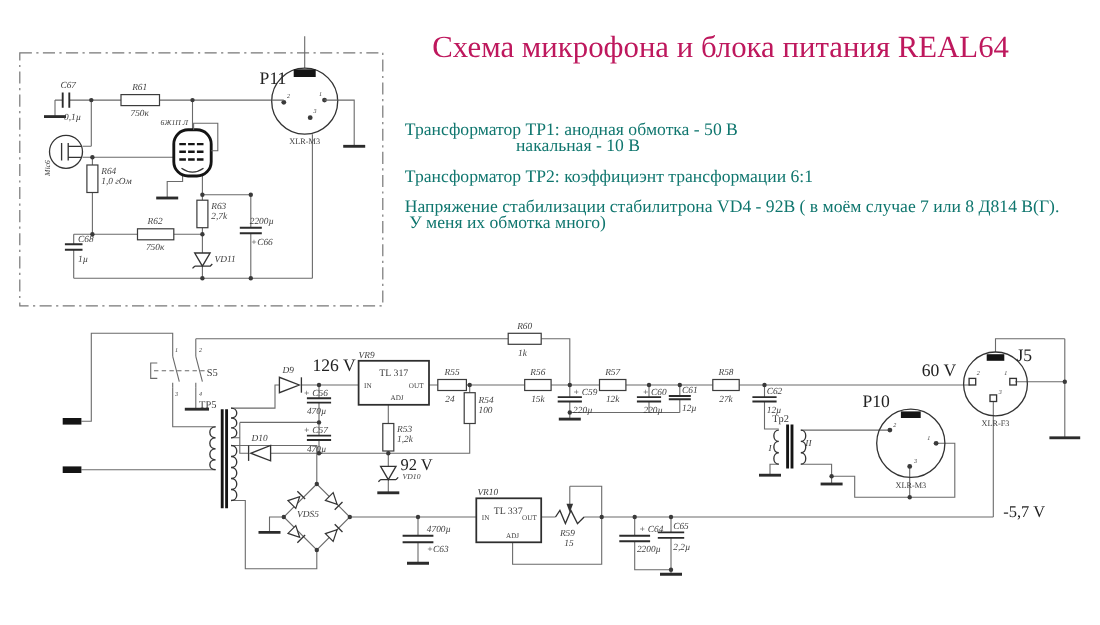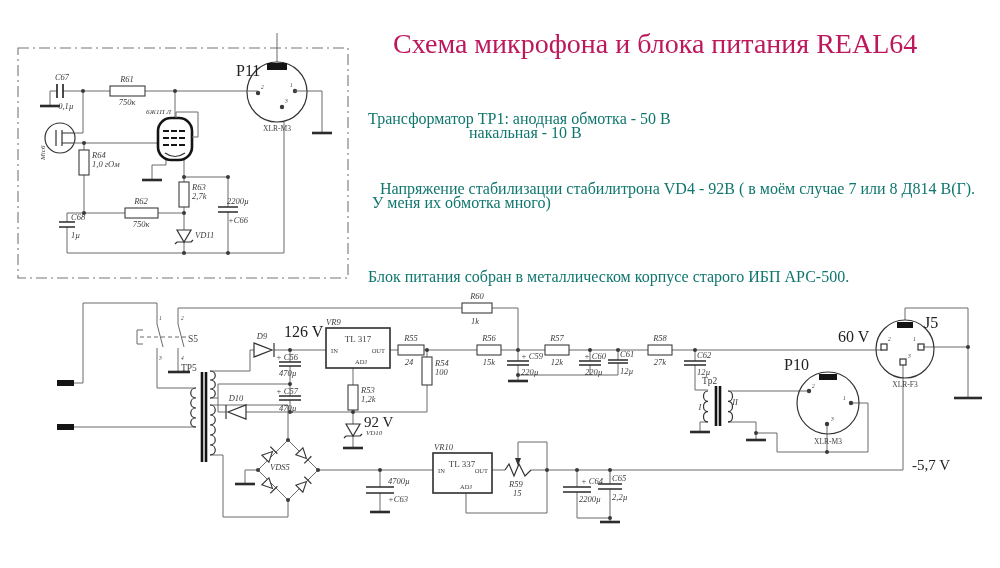--- a/index.html
+++ b/index.html
@@ -31,23 +31,23 @@
 </style>
 </head>
 <body>
 
 <div id="page">
 
   <div class="title" style="left:393px;top:28px">Схема микрофона и  блока питания REAL64</div>
 
   <div class="note" style="left:368px;top:110px">Трансформатор ТР1: анодная обмотка - 50 В</div>
   <div class="note" style="left:469px;top:124px">накальная - 10 В</div>
-  <div class="note" style="left:380px;top:180px">Напряжение стабилизации стабилитрона VD4 -  92В ( в моём случае 7 или 8  Д814 В(Г).</div>
+  <div class="note" style="left:368px;top:152px">Трансформатор ТР2: коэффициэнт трансформации  6:1</div>
+  <div class="note" style="left:368px;top:180px">Напряжение стабилизации стабилитрона VD4 -  92В ( в моём случае 7 или 8  Д814 В(Г).</div>
   <div class="note" style="left:372px;top:194px">У меня их обмотка много)</div>
-  <div class="note" style="left:368px;top:268px">Блок питания собран в металлическом корпусе старого ИБП АРС-500.</div>
 
   <svg width="1000" height="568" viewBox="0 0 1000 568">
 
     <g>
       <rect x="18" y="48" width="330" height="230" fill="none" stroke="#777" stroke-width="1.1" stroke-dasharray="11 4 2 4"></rect>
 
       <g>
         <path class="w" d="M50,91 H57 M63,91 H110 M145,91 H247 M83,91 V133 M75,133 H83 M75,143 H84 M84,143 H158 M84,143 V150 M84,175 V213 M50,91 V106"></path>
         <path class="w" d="M175,118 V91"></path>
         <path class="w" d="M166,160 V165 H152 V180 M184,160 V177 M184,177 H228 M184,177 V182 M184,207 V213 M184,213 V230 M184,242 V253 M228,177 V207 M228,212 V253"></path>

